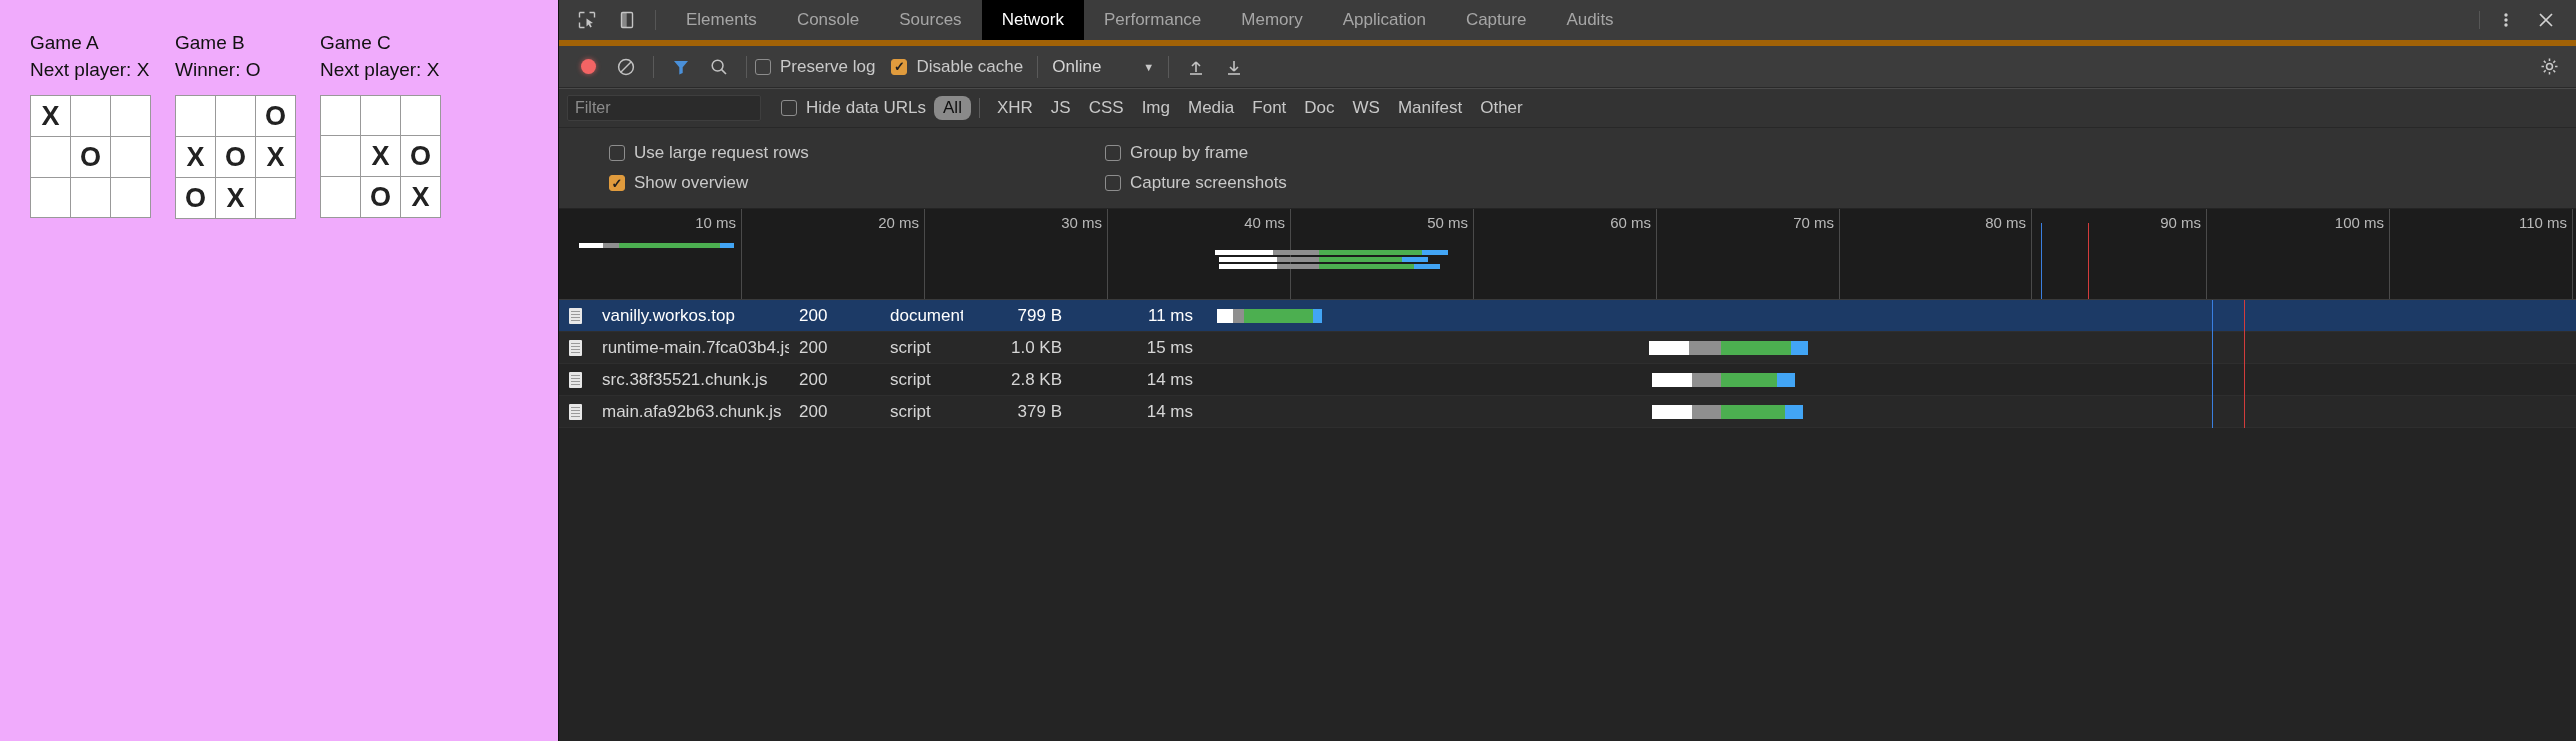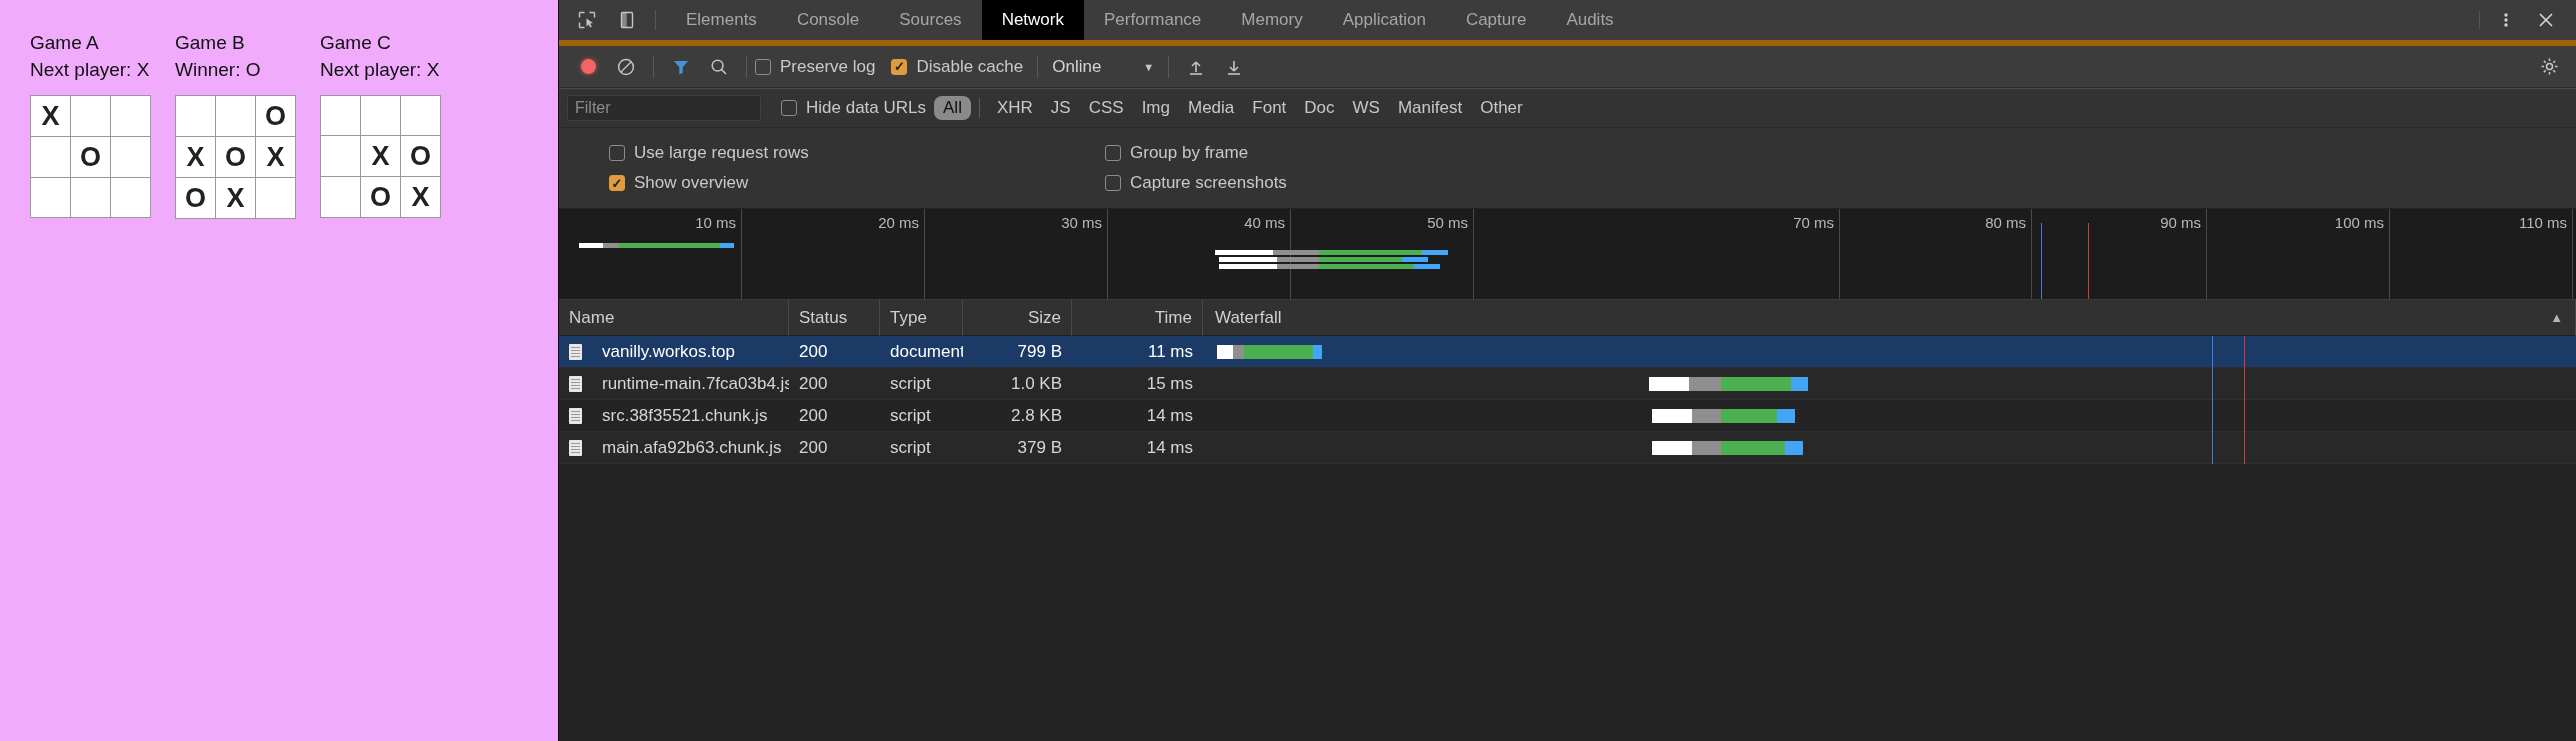--- a/index.html
+++ b/index.html
@@ -493,20 +493,23 @@
         </div>
         <div class="ov-tick" style="left: 366px; width: 183px;">
           <span>30 ms</span>
         </div>
         <div class="ov-tick" style="left: 549px; width: 183px;">
           <span>40 ms</span>
         </div>
         <div class="ov-tick" style="left: 732px; width: 183px;">
           <span>50 ms</span>
         </div>
+        <div class="ov-tick" style="left: 915px; width: 183px;">
+          <span>60 ms</span>
+        </div>
         <div class="ov-tick" style="left: 1098px; width: 183px;">
           <span>70 ms</span>
         </div>
         <div class="ov-tick" style="left: 1290px; width: 183px;">
           <span>80 ms</span>
         </div>
         <div class="ov-tick" style="left: 1465px; width: 183px;">
           <span>90 ms</span>
         </div>
         <div class="ov-tick" style="left: 1648px; width: 183px;">
@@ -541,31 +544,20 @@
           <span class="ov-seg" style="left: auto; width: 42.7273%; background: rgb(76, 175, 80); position: relative; display: inline-block; flex: 0 0 auto;"></span>
           <span class="ov-seg" style="left: auto; width: 11.8182%; background: rgb(66, 165, 245); position: relative; display: inline-block; flex: 0 0 auto;"></span>
         </div>
       </div>
     <div id="ov-lines">
         <div class="wf-line" style="position: absolute; top: 14px; bottom: 0px; left: 73.5%; background: rgb(58, 127, 224);"></div>
         <div class="wf-line" style="position: absolute; top: 14px; bottom: 0px; left: 75.8%; background: rgb(210, 60, 60);"></div>
       </div>
   </div>
 
-  <div class="dt-thead">
-    <div class="th" style="width:230px">Name</div>
-    <div class="th" style="width:91px">Status</div>
-    <div class="th" style="width:83px">Type</div>
-    <div class="th num" style="width:109px">Size</div>
-    <div class="th num" style="width:131px">Time</div>
-    <div class="th th-waterfall">
-      <span>Waterfall</span>
-      <span class="sort-caret">▲</span>
-    </div>
-  </div>
 
   <div class="dt-rows" id="dt-rows">
       <div class="row selected">
         <div class="cell-c name-cell" style="width: 230px;">
           <span class="doc-icon"></span>
           <span>vanilly.workos.top</span>
         </div>
         <div class="cell-c" style="width: 91px;">200</div>
         <div class="cell-c" style="width: 83px;">document</div>
         <div class="cell-c num" style="width: 109px;">799 B</div>

